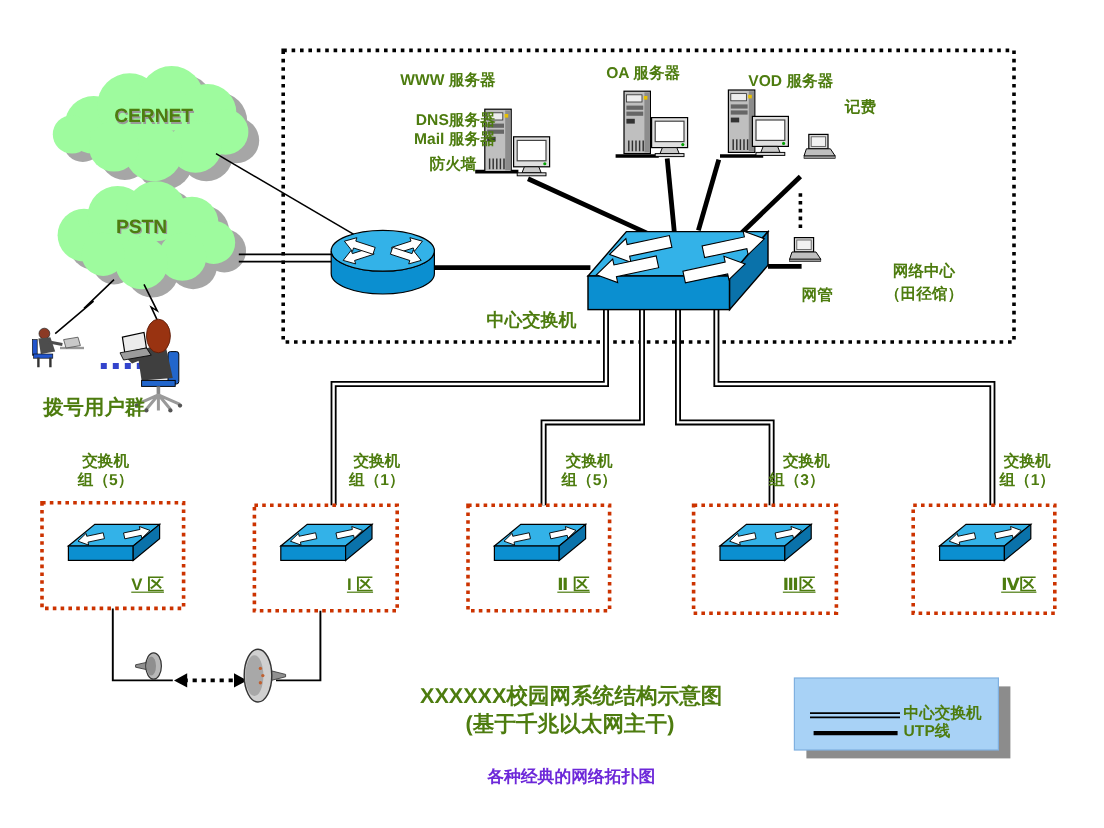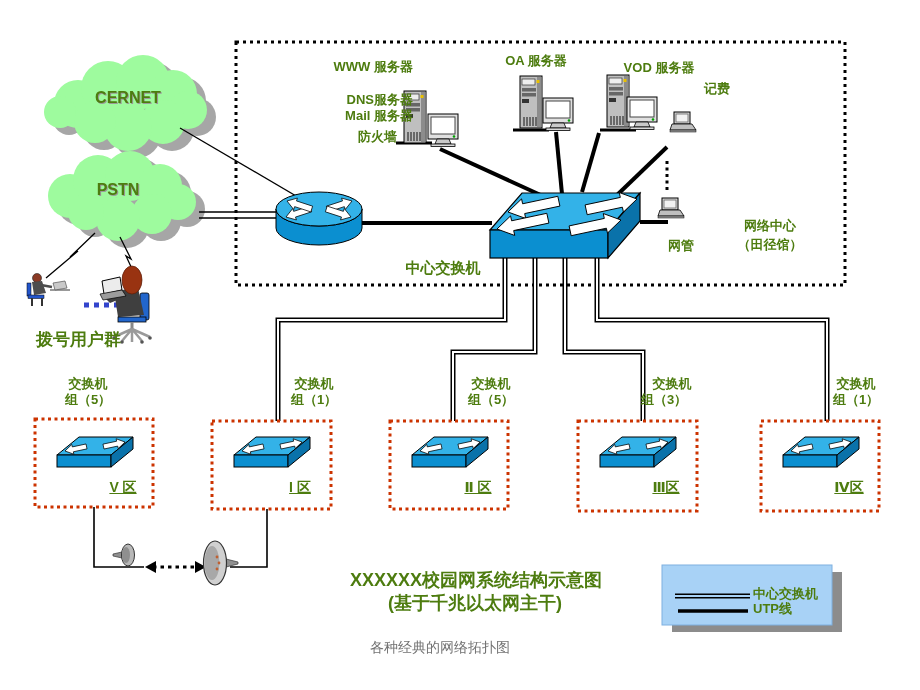--- a/index.html
+++ b/index.html
@@ -6,21 +6,21 @@
   #stage{position:relative;width:920px;height:690px;background:#fff;overflow:hidden;
          font-family:"Liberation Sans","DejaVu Sans",sans-serif;}
   #diagram-svg{position:absolute;left:0;top:0;}
   .lbl{position:absolute;font-weight:bold;font-size:13px;line-height:1.15;
        white-space:nowrap;color:#4d7c0f;}
   .ctr{transform:translateX(-50%);}
   .cloud-lbl{font-size:16px;text-shadow:1px 1px 0 #9a9a9a;}
   .zone{font-size:14px;text-decoration:underline;margin-left:29px;}
   .core-lbl{font-size:15px;font-family:Liberation Serif, serif;}
   .title-lbl{font-size:18px;}
-  .caption-lbl{font-weight:normal;color:#737373;font-size:14px;}
+  .caption-lbl{font-weight:bold;color:#6d28d9;font-size:14px;margin-left:36px;}
   .dialup-lbl{font-size:17px;text-align:center;}
 </style>
 </head>
 <body>
 
 <div id="stage">
 
 <svg id="diagram-svg" width="920" height="690" viewBox="0 0 920 690">
   <defs>
     <path id="arrXS" d="M0,0 L-8,-5 L-8,-2.5 L-22,-2.5 L-22,2.5 L-8,2.5 L-8,5 Z"></path>

